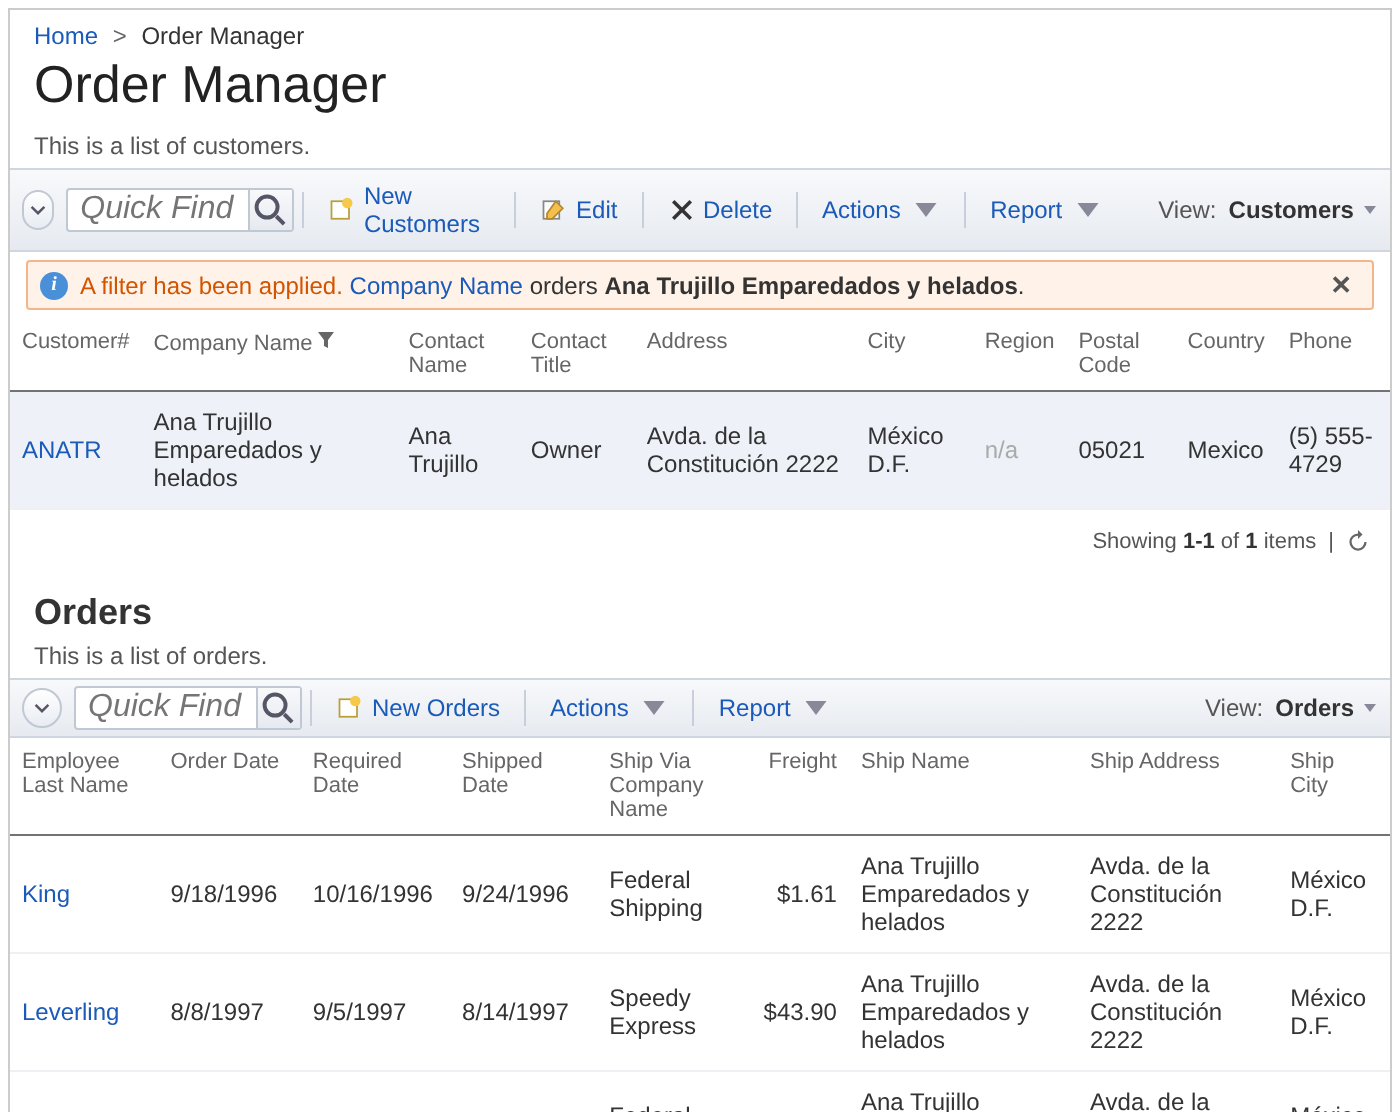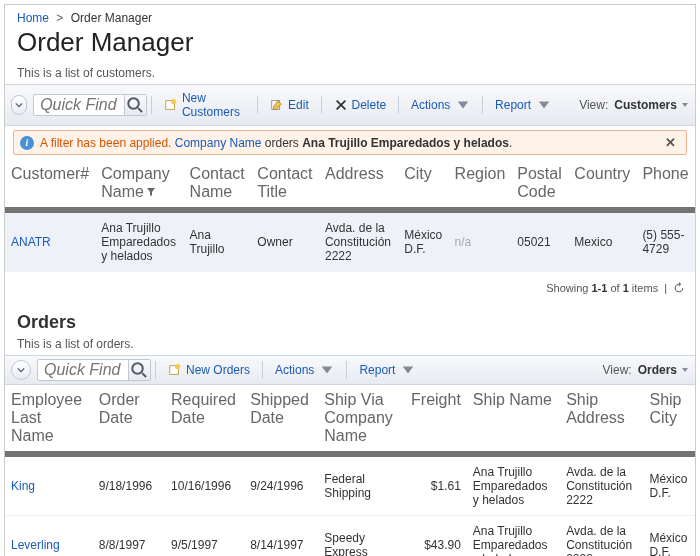--- a/index.html
+++ b/index.html
@@ -27,21 +27,21 @@
 
 .filterbar { display: flex; align-items: center; margin: 4px 8px; border: 1px solid #f5b58a; background: #fff3e9; padding: 4px 6px; font-size: 12px; border-radius: 2px; }
 .filterbar .info { width: 14px; height: 14px; border-radius: 7px; background: #4a90d9; color: #fff; font-weight: bold; font-size: 10px; display: flex; align-items: center; justify-content: center; margin-right: 6px; font-style: italic; font-family: Georgia, serif; }
 .filterbar .msg { color: #d35400; }
 .filterbar .field { color: #1a5ab8; }
 .filterbar .val { font-weight: bold; color: #333; }
 .filterbar .close { margin-left: auto; cursor: pointer; color: #555; font-weight: bold; font-size: 13px; padding: 0 4px; }
 
 .grid { padding: 0 0 6px; }
 table { width: 100%; border-collapse: collapse; font-size: 12px; }
-th { text-align: left; font-weight: 400; color: #666; padding: 6px 6px; border-bottom: 6px solid #737373; vertical-align: top; font-size: 16px; }
+th { text-align: left; font-weight: 400; color: #666; padding: 6px 6px; border-bottom: 1px solid #737373; vertical-align: top; font-size: 11px; }
 th .funnel { margin-left: 2px; }
 td { padding: 8px 6px; border-bottom: 1px solid #eef0f3; vertical-align: middle; color: #333; }
 .row-hl td { background: #eef2f8; }
 .link { color: #1a5ab8; cursor: pointer; }
 .na { color: #aaa; }
 .right { text-align: right; margin-top: 36px; }
 
 .pager { display: flex; justify-content: flex-end; align-items: flex-start; padding: 4px 10px; color: #555; font-size: 11px; gap: 6px; }
 .pager b { color: #333; }
 .ref { cursor: pointer; color: #666; }

